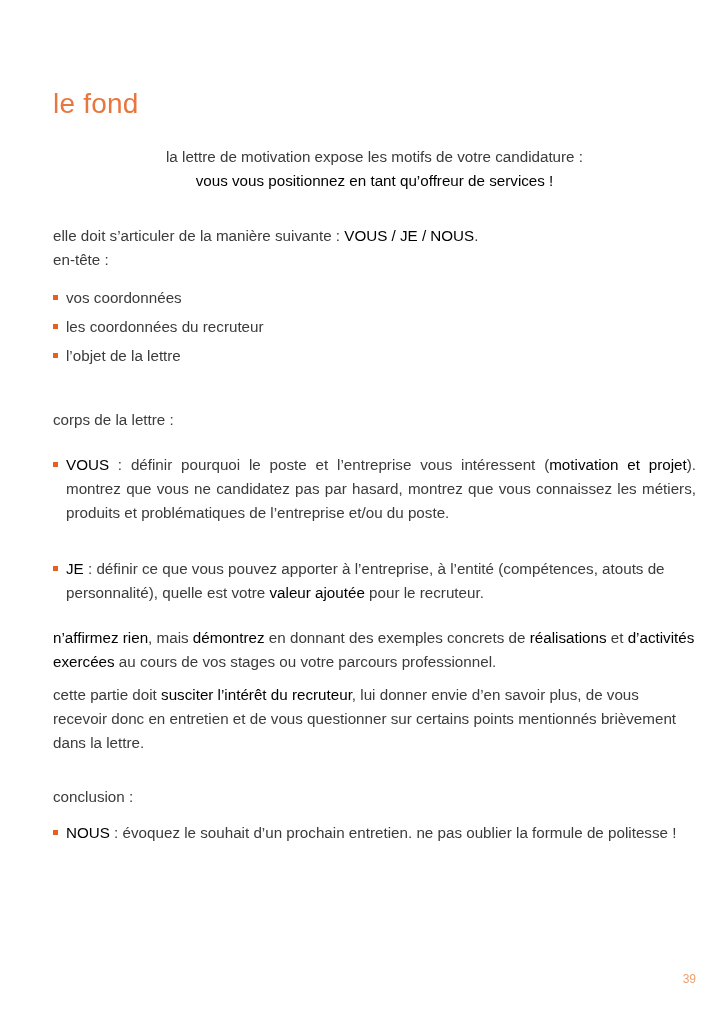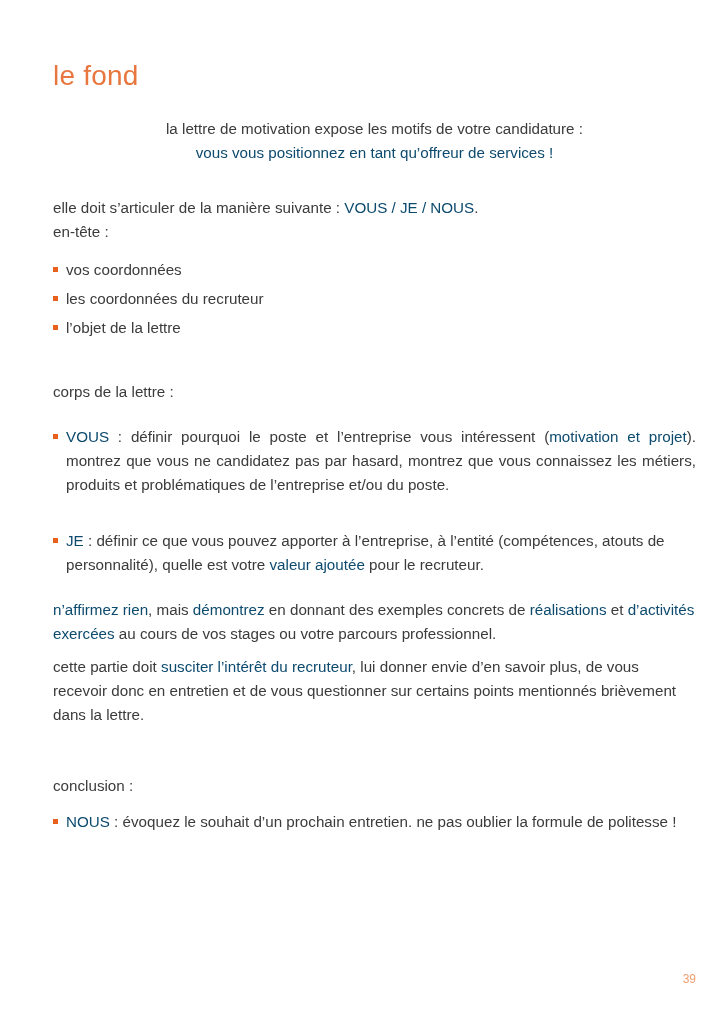--- a/index.html
+++ b/index.html
@@ -30,35 +30,35 @@
   }
 
   
   .page-title {
     color: #e8763f;
     font-size: 28px;
     font-weight: 400;
     letter-spacing: 0.2px;
     line-height: 1;
     margin: 0;
-    padding-top: 62px;
+    padding-top: 90px;
   }
 
   
   .para {
     color: #3b3b3b;
     font-size: 15.2px;
     line-height: 24px;
     margin: 0;
   }
   .para.justified {
     text-align: justify;
   }
   .accent {
-    color: #0c4a6e;
+    color: #000000;
   }
 
   
   .bullet-list {
     list-style: none;
     margin: 0;
     padding: 0;
   }
   .bullet-item {
     position: relative;
@@ -81,21 +81,21 @@
   
   .blk-intro   { margin-top: 27px; text-align: center; }
   .blk-articul { margin-top: 31px; }
   .blk-entete  { }
   .blk-entete-list { margin-top: 14px; }
   .blk-corps   { margin-top: 40px; }
   .blk-vous    { margin-top: 21px; }
   .blk-je      { margin-top: 32px; }
   .blk-je2     { margin-top: 21px; }
   .blk-je3     { margin-top: 9px; }
-  .blk-concl   { margin-top: 47px; }
+  .blk-concl   { margin-top: 30px; }
   .blk-nous    { margin-top: 12px; }
 
   .hang {
     position: relative;
     padding-left: 13px;
   }
   .hang .sq {
     top: 9px;
   }
 

